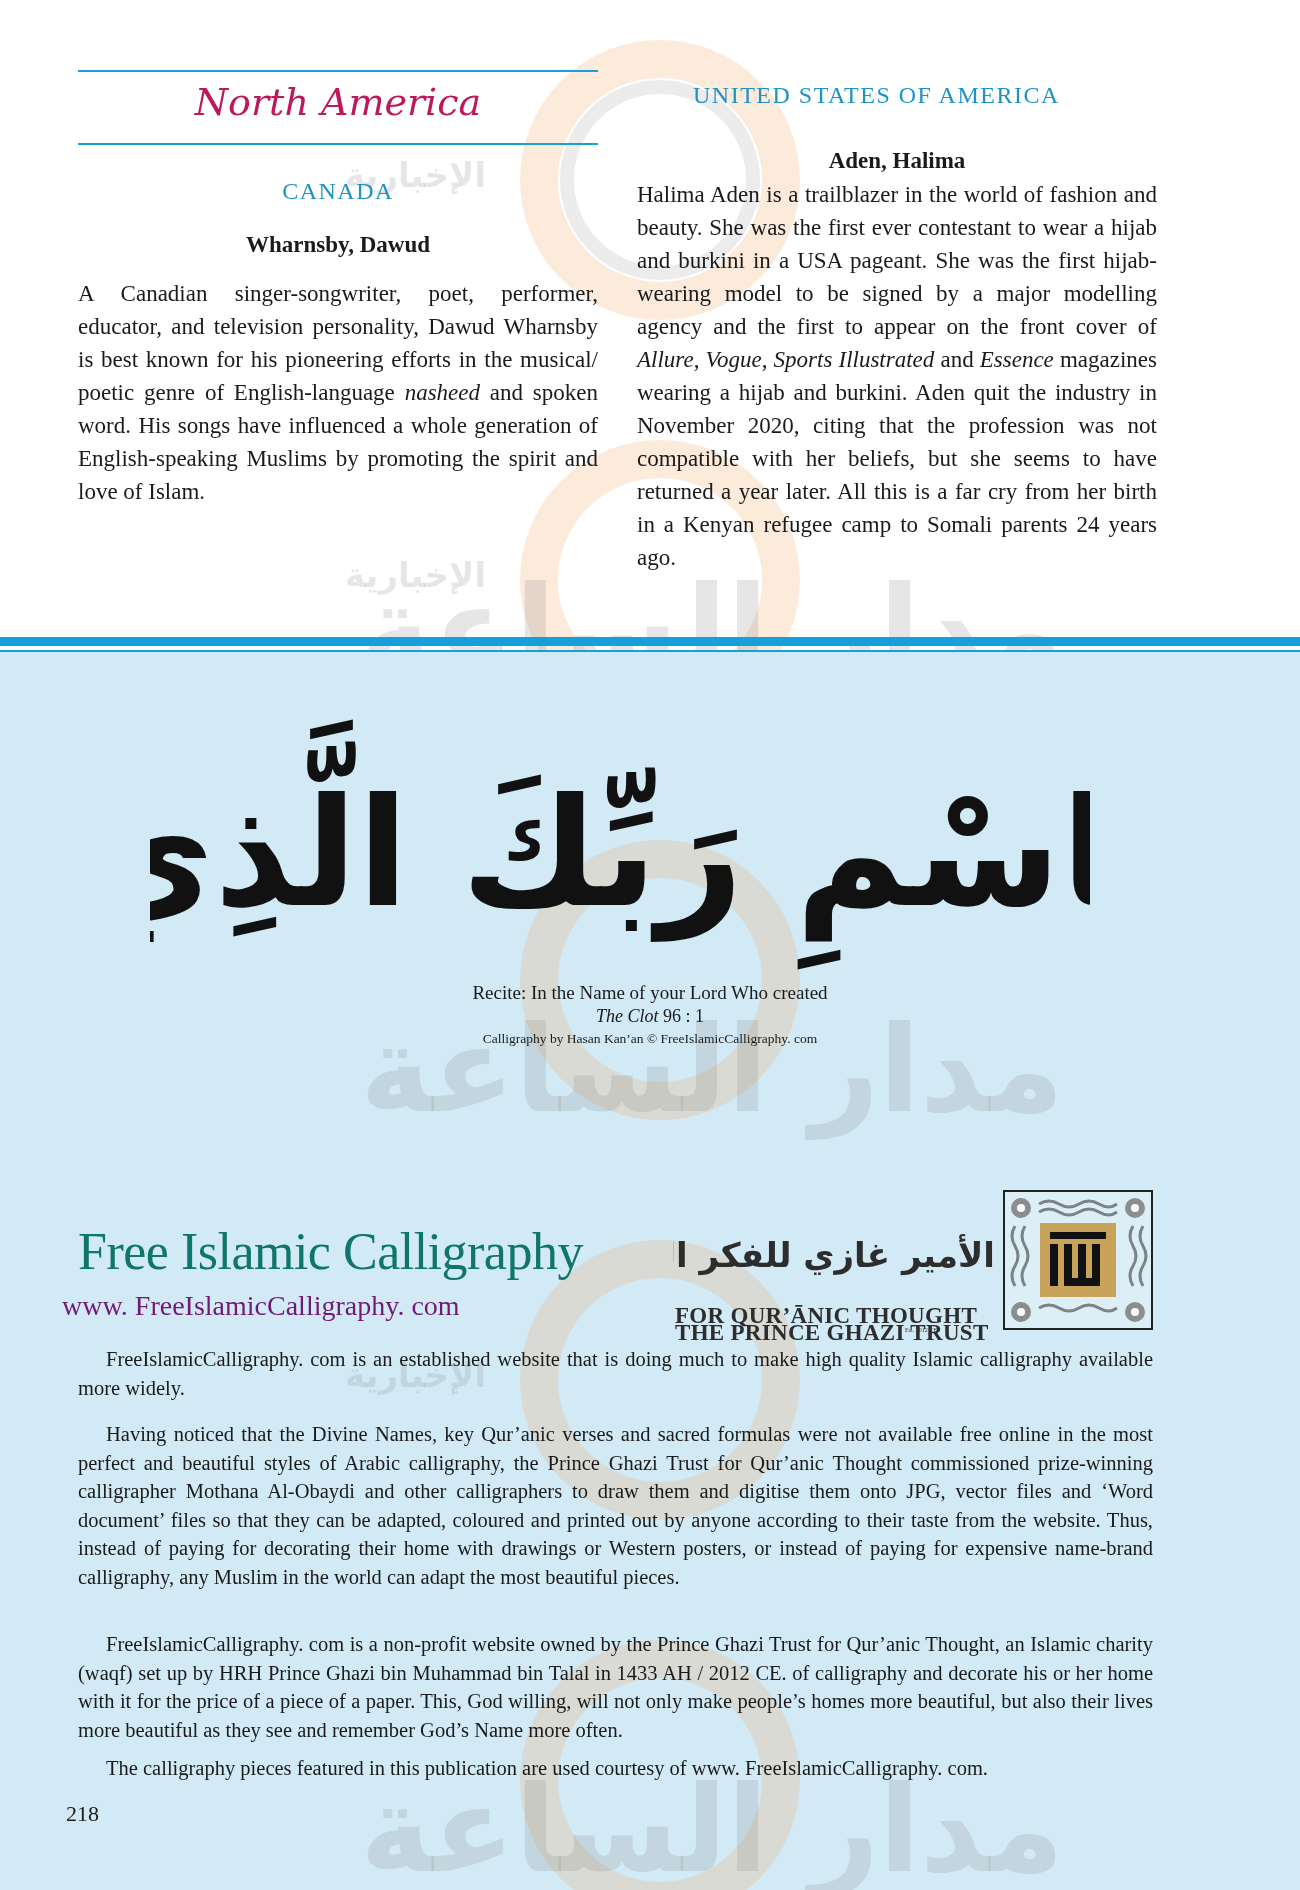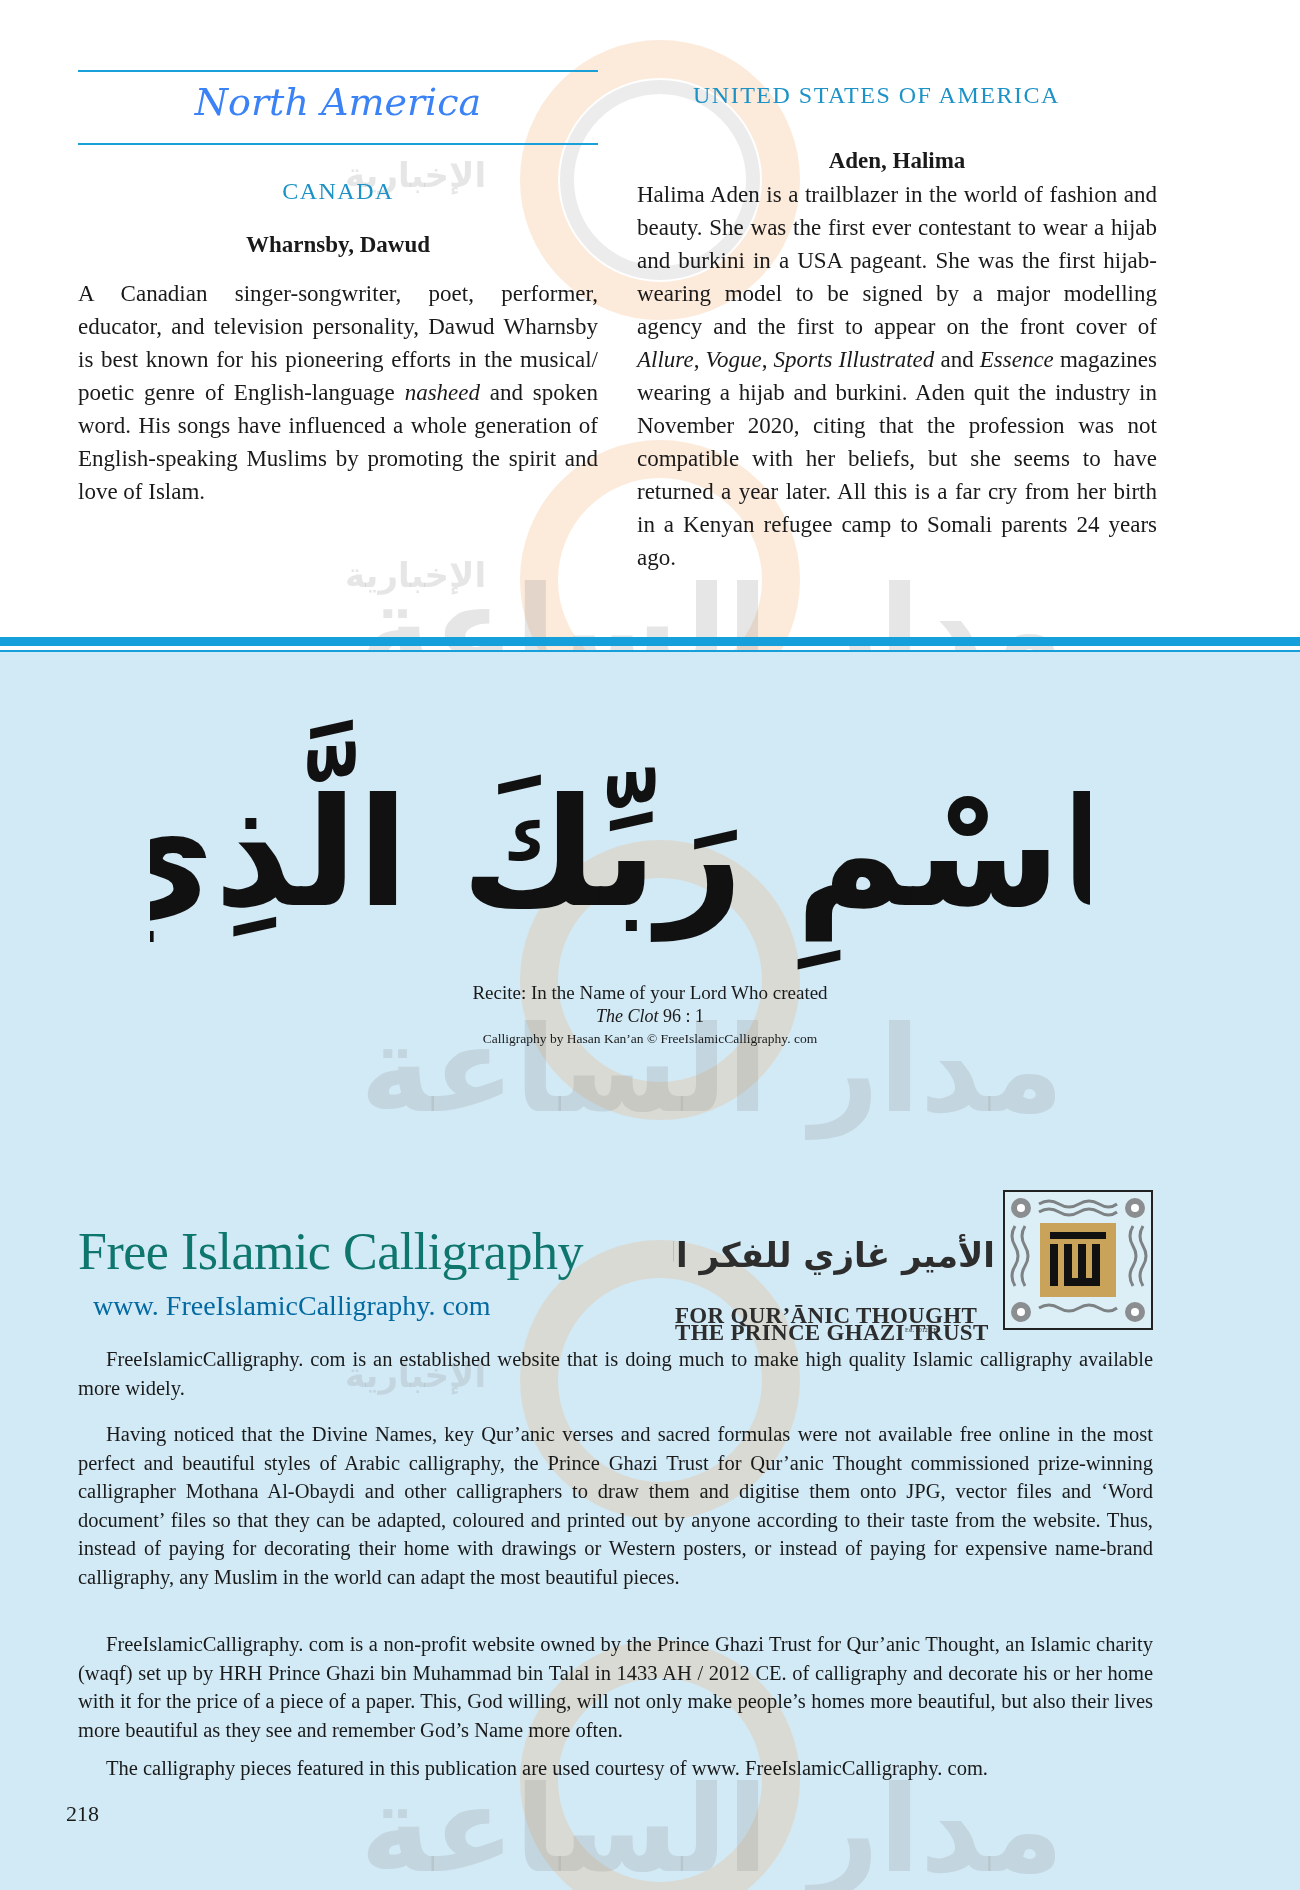--- a/index.html
+++ b/index.html
@@ -9,21 +9,21 @@
   .top { position: absolute; left: 0; top: 0; width: 1300px; height: 637px; background: #ffffff; }
   .bottom { position: absolute; left: 0; top: 652px; width: 1300px; height: 1238px; background: #d2eaf6; }
 
   .rule { position: absolute; background: #1aa0d8; }
   .hrule-1 { left: 78px; top: 70px; width: 520px; height: 2px; }
   .hrule-2 { left: 78px; top: 143px; width: 520px; height: 2px; }
   .band-thick { left: 0; top: 637px; width: 1300px; height: 9px; background: #15a0db; }
   .band-thin { left: 0; top: 650px; width: 1300px; height: 3px; background: #15a0db; }
 
   .region-title { position: absolute; left: 78px; top: 80px; width: 520px; text-align: center;
-    font-family: "DejaVu Serif", serif; font-style: italic; font-size: 38px; color: #3b82f6; }
+    font-family: "DejaVu Serif", serif; font-style: italic; font-size: 38px; color: #be185d; }
   .country { position: absolute; text-align: center; color: #1c92c6; font-size: 24px; letter-spacing: 1.5px; }
   .country-ca { left: 78px; top: 178px; width: 520px; }
   .country-us { left: 637px; top: 82px; width: 520px; text-align: left; padding-left: 56px; }
 
   .person-name { position: absolute; font-weight: bold; font-size: 23px; text-align: center; }
   .name-ca { left: 78px; top: 232px; width: 520px; }
   .name-us { left: 637px; top: 148px; width: 520px; }
 
   .bio { position: absolute; font-size: 23px; line-height: 33px; text-align: justify; }
   .bio-ca { left: 78px; top: 277px; width: 520px; }
@@ -35,21 +35,21 @@
   .wm-clock-inner { border-radius: 50%; border: 14px solid rgba(150,150,150,0.18); }
   .wm-text { color: rgba(140,140,140,0.22); font-family: "DejaVu Sans", sans-serif; font-weight: bold; }
 
   .calligraphy { position: absolute; left: 150px; top: 700px; width: 940px; height: 270px; }
   .callig-caption { position: absolute; left: 300px; width: 700px; text-align: center; }
   .cap-1 { top: 982px; font-size: 19px; }
   .cap-2 { top: 1006px; font-size: 18px; }
   .cap-3 { top: 1031px; font-size: 13.5px; }
 
   .fic-title { position: absolute; left: 78px; top: 1222px; font-size: 52px; color: #0f766e; letter-spacing: -0.5px; }
-  .fic-url { position: absolute; left: 93px; top: 1290px; font-size: 28px; color: #0369a1; }
+  .fic-url { position: absolute; left: 62px; top: 1290px; font-size: 28px; color: #701a75; }
 
   .trust-logo { position: absolute; left: 665px; top: 1195px; width: 330px; height: 140px; }
   .trust-line1, .trust-line2 { position: absolute; left: 10px; width: 320px; font-weight: bold; font-size: 23px; color: #2d2d2d; letter-spacing: 0.3px; white-space: nowrap; }
   .trust-line1 { top: 85px; margin-top: 40px; }
   .trust-line2 { top: 108px; }
   .trust-arabic { position: absolute; left: 8px; top: 26px; width: 322px; height: 60px; }
   .trust-est { position: absolute; left: 240px; top: 132px; font-size: 6px; color: #333; }
 
   .allah-emblem { position: absolute; left: 1003px; top: 1190px; width: 150px; height: 140px; border: 2px solid #222; background: #dceef6; }
 

